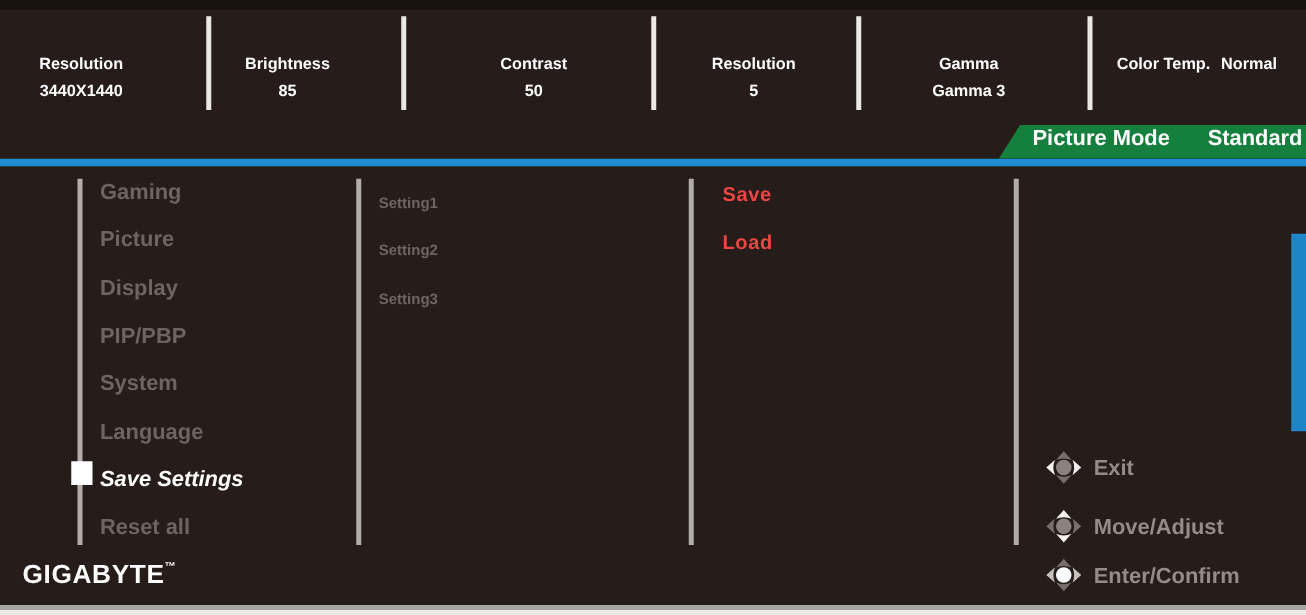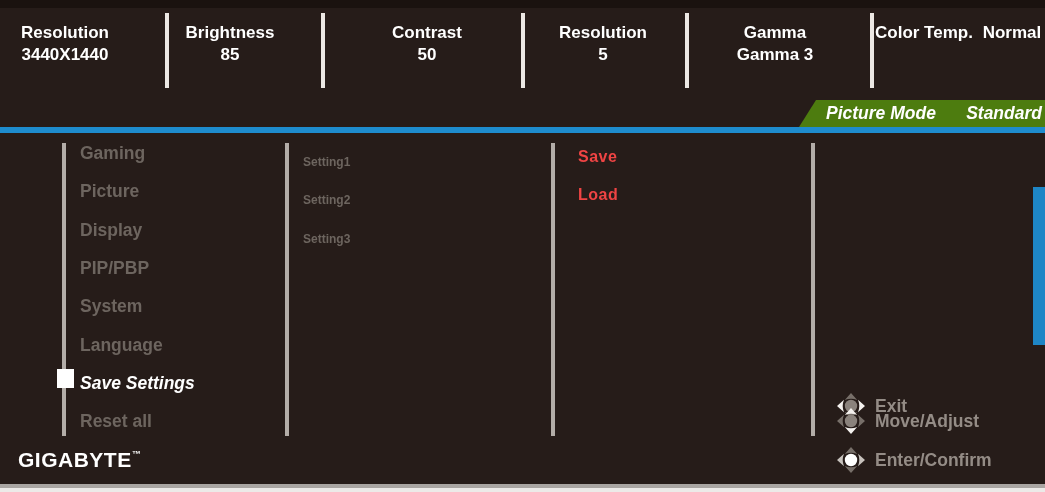--- a/index.html
+++ b/index.html
@@ -3,30 +3,30 @@
 <meta charset="utf-8">
 <style>
   html,body{margin:0;padding:0;background:#000;}
   .canvas{
     position:relative;width:1045px;height:492px;overflow:hidden;
     background:#261c19;font-family:"Liberation Sans","DejaVu Sans",sans-serif;
     -webkit-font-smoothing:antialiased;
   }
   .top-edge{position:absolute;left:0;top:0;width:100%;height:8px;background:#1a120f;}
   
-  .status-item{position:absolute;top:22px;text-align:center;color:#fff;font-weight:bold;
-    font-size:17px;line-height:22px;white-space:nowrap;}
+  .status-item{position:absolute;top:40px;text-align:center;color:#fff;font-weight:bold;
+    font-size:13px;line-height:22px;white-space:nowrap;}
   .status-item .lbl,.status-item .val{display:block;}
   .status-item.inline .lbl,.status-item.inline .val{display:inline;}
   .status-item.inline .val{margin-left:5px;}
   .sb-div{position:absolute;top:13px;width:4px;height:75px;background:#ece8e4;}
   
   .mode-tab{position:absolute;left:799px;top:100px;width:246px;height:27px;
-    background:#4d7c0f;clip-path:polygon(17px 0,100% 0,100% 100%,0 100%);
-    display:flex;align-items:center;color:#fff;font-weight:bold;font-size:17.5px;font-style:italic;}
+    background:#15803d;clip-path:polygon(17px 0,100% 0,100% 100%,0 100%);
+    display:flex;color:#fff;font-weight:bold;font-size:17.5px;}
   .mode-tab .tab-label{margin-left:27px;}
   .mode-tab .tab-value{margin-left:auto;margin-right:3px;}
   .blue-line{position:absolute;left:0;top:127px;width:100%;height:6px;background:#1e8cce;}
   
   .vdiv{position:absolute;top:143px;width:4px;height:293px;background:#b3ada8;}
   
   .menu-item{position:absolute;left:80px;height:24px;line-height:24px;
     color:#6d655f;font-weight:bold;font-size:17.5px;white-space:nowrap;}
   .menu-item.active{color:#ffffff;}
   .marker{position:absolute;left:57px;top:369px;width:17px;height:19px;background:#fff;z-index:2;}
@@ -106,21 +106,21 @@
   <div class="menu-item" style="top:409px;">Reset all</div>
   <div class="marker"></div>
 
   <div class="sub-item" style="top:150px;">Setting1</div>
   <div class="sub-item" style="top:188px;">Setting2</div>
   <div class="sub-item" style="top:227px;">Setting3</div>
 
   <div class="act-item" style="top:145px;">Save</div>
   <div class="act-item" style="top:183px;">Load</div>
 
-  <div class="legend-row" style="top:392px;">
+  <div class="legend-row" style="top:360px;">
     <svg width="30" height="28" viewBox="0 0 30 28">
       <path class="petal-dim" d="M15 1 L8.8 8 Q15 5.4 21.2 8 Z"></path>
       <path class="petal-dim" d="M15 27 L8.8 20 Q15 22.6 21.2 20 Z"></path>
       <path class="petal-bright" d="M1 14 L8 7.8 Q5.4 14 8 20.2 Z"></path>
       <path class="petal-bright" d="M29 14 L22 7.8 Q24.6 14 22 20.2 Z"></path>
       <circle class="center-dim" cx="15" cy="14" r="6.2"></circle>
     </svg>
     <span class="legend-label">Exit</span>
   </div>
   <div class="legend-row" style="top:407px;">

